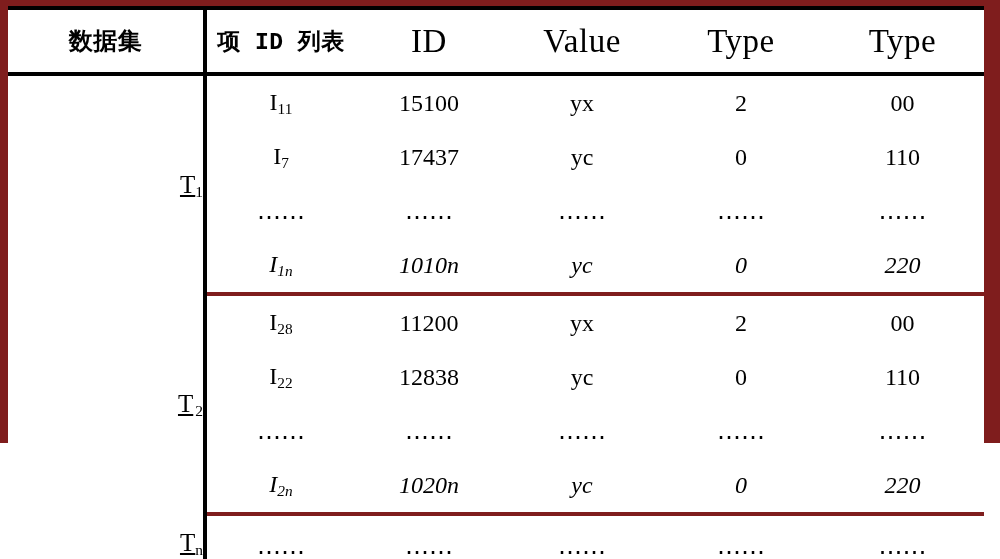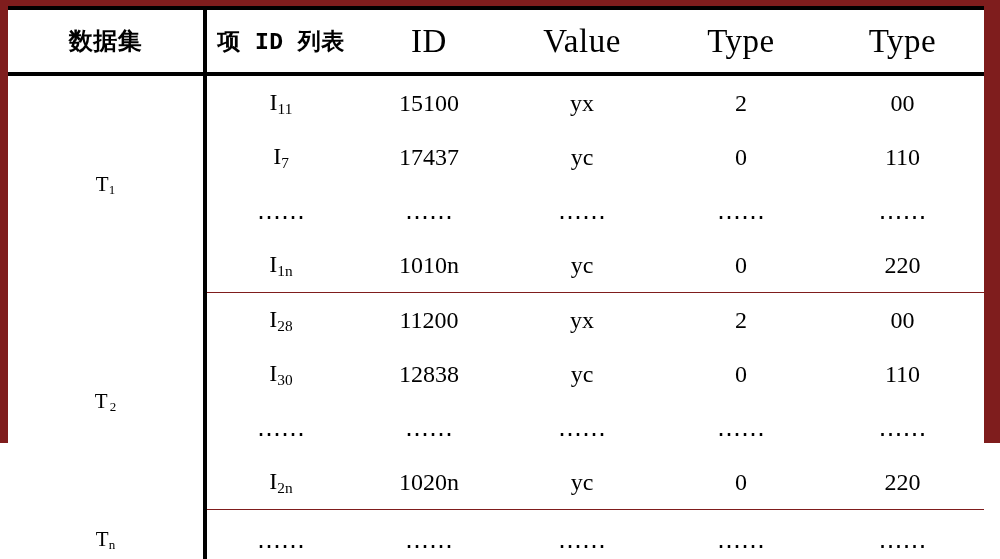--- a/index.html
+++ b/index.html
@@ -49,21 +49,21 @@
   col.c-dataset { width: 197px; }
   col.c-items   { width: 150px; }
   col.c-id      { width: 148px; }
   col.c-type    { width: 158px; }
   col.c-state   { width: 160px; }
   col.c-value   { width: 163px; }
 
   
   .rule-top    { border-top: 4px solid #000000; }
   .rule-header { border-bottom: 4px solid #000000; }
-  .rule-block  { border-bottom: 1px solid #7f1d1d; }
+  .rule-block  { border-bottom: 4px solid #7f1d1d; font-style: italic; }
 
   
   .thead-row th {
     height: 62px;
     text-align: center;
     font-weight: bold;
     font-size: 33px;
     letter-spacing: 0.5px;
   }
   .thead-row th.h-dataset {
@@ -90,23 +90,24 @@
     line-height: 34px;
     white-space: nowrap;
   }
   .cell-items  { font-size: 24px; }
   .cell-id     { font-size: 24px; }
   .cell-type   { font-size: 24px; }
   .cell-state  { font-size: 24px; }
   .cell-value  { font-size: 24px; }
 
   .dataset-cell {
-    text-align: center;
-    font-size: 21px;
-    font-weight: bold;
+    text-align: right;
+    font-size: 25px;
+    font-weight: bold;
+    text-decoration: underline;
   }
 
   
   sub {
     font-size: 0.64em;
     vertical-align: baseline;
     position: relative;
     top: 0.30em;
     font-weight: inherit;
   }
@@ -181,21 +182,21 @@
           </tr>
           <tr>
             <td rowspan="4" class="dataset-cell vdiv"><span class="t-label spaced">T<sub>2</sub></span></td>
             <td class="cell cell-items">I<sub>28</sub></td>
             <td class="cell cell-id">11200</td>
             <td class="cell cell-type">yx</td>
             <td class="cell cell-state">2</td>
             <td class="cell cell-value">00</td>
           </tr>
           <tr>
-            <td class="cell cell-items">I<sub>30</sub></td>
+            <td class="cell cell-items">I<sub>22</sub></td>
             <td class="cell cell-id">12838</td>
             <td class="cell cell-type">yc</td>
             <td class="cell cell-state">0</td>
             <td class="cell cell-value">110</td>
           </tr>
           <tr>
             <td class="cell cell-items"><span class="dots">……</span></td>
             <td class="cell cell-id"><span class="dots">……</span></td>
             <td class="cell cell-type"><span class="dots">……</span></td>
             <td class="cell cell-state"><span class="dots">……</span></td>

